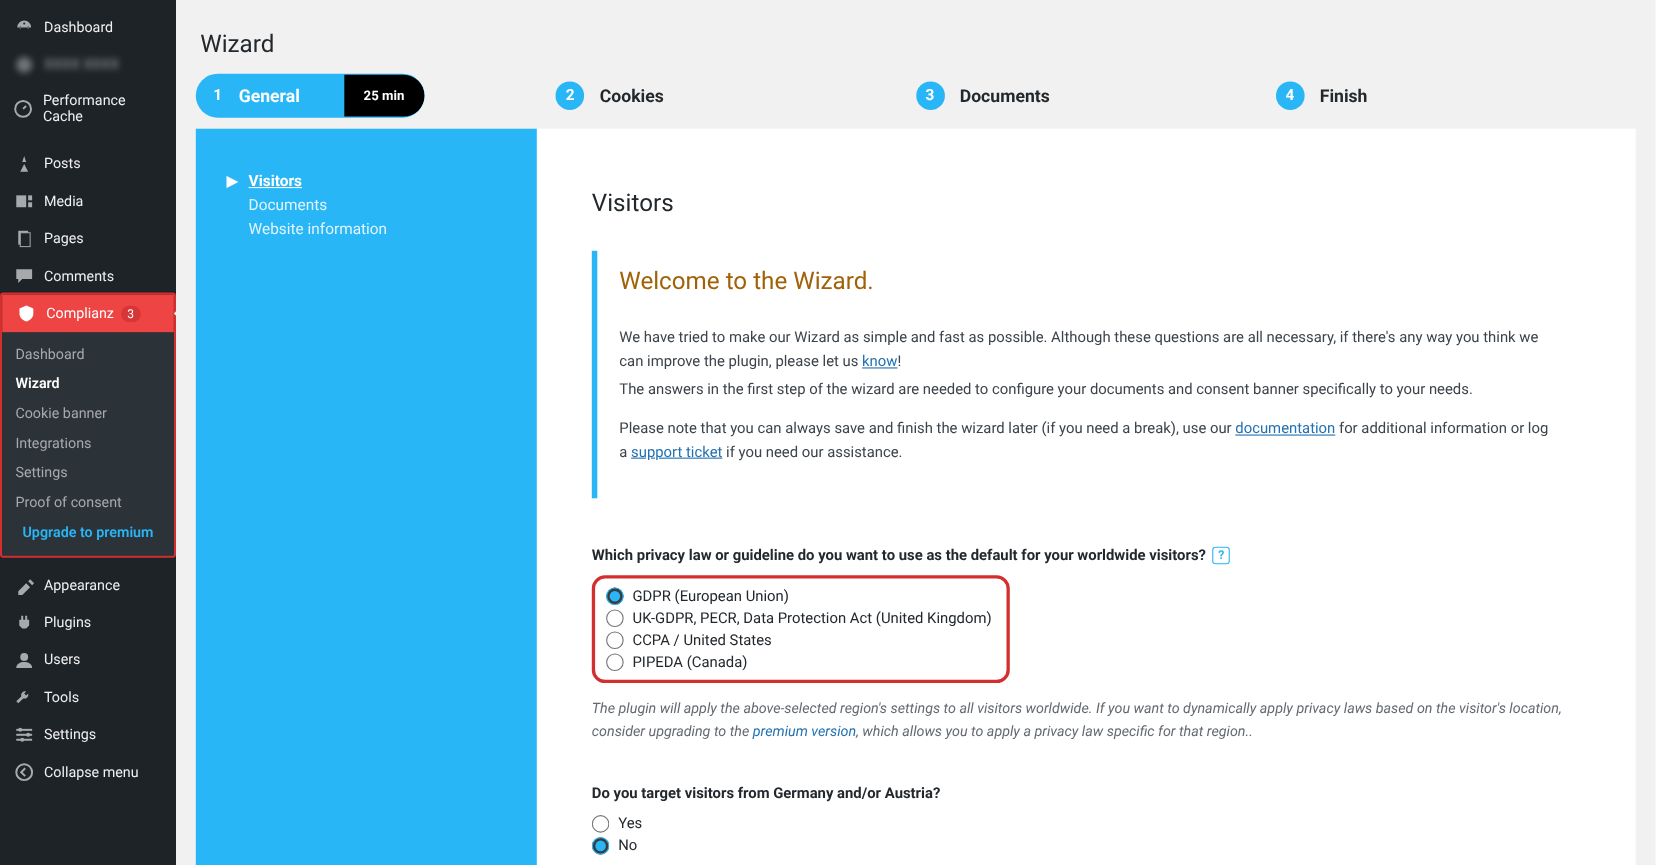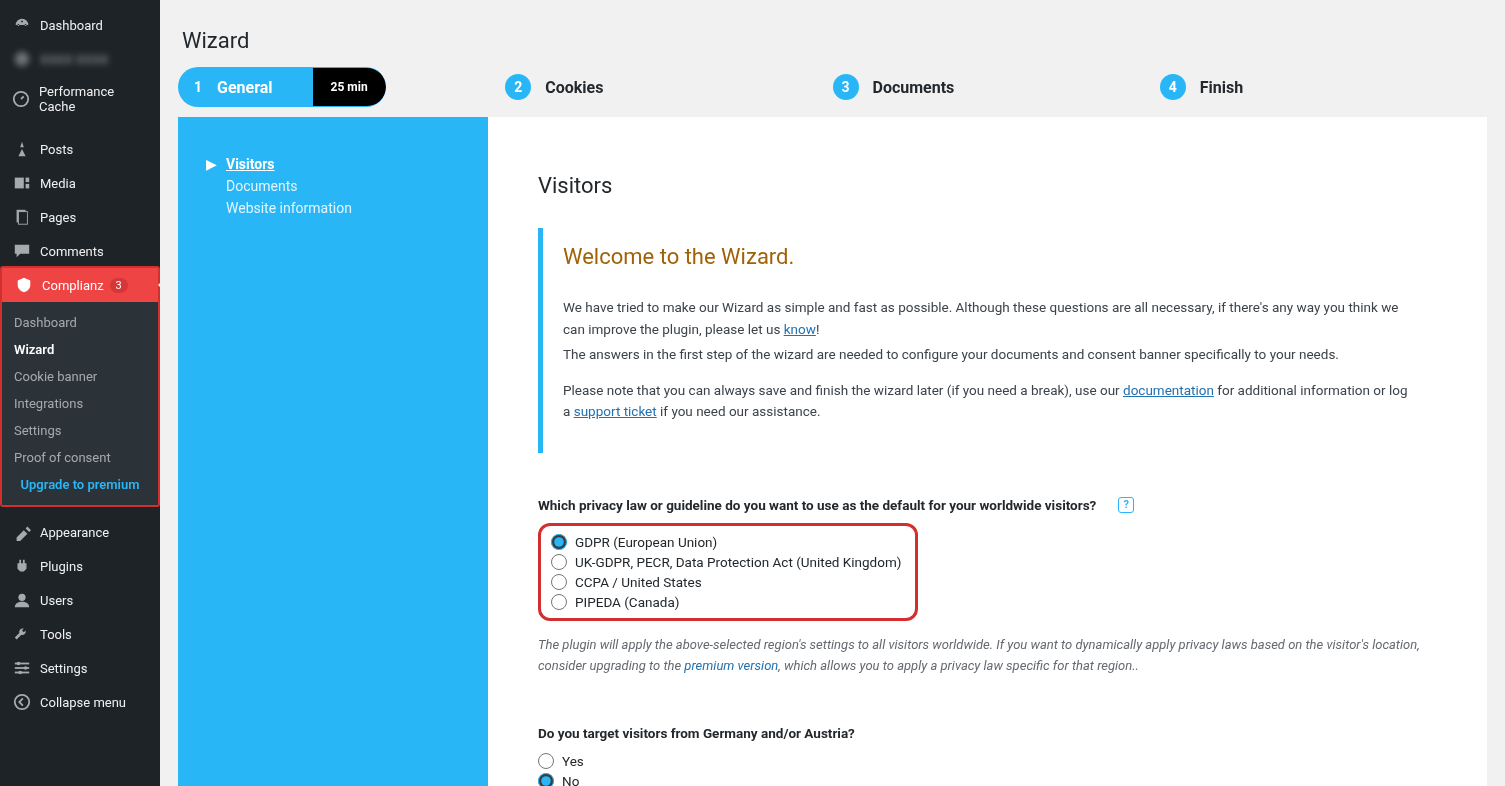--- a/index.html
+++ b/index.html
@@ -35,27 +35,27 @@
 .subnav-item .chev { width: 14px; margin-right: 6px; }
 .subnav-item.active a { text-decoration: underline; font-weight: 700; color: #fff; }
 .subnav-item a { color: #e1f5fe; text-decoration: none; margin-left: 20px; }
 .subnav-item.active a { margin-left: 0; }
 .content { flex: 1; padding: 56px 50px 40px 50px; }
 h2.heading { font-size: 22px; font-weight: 400; color: #23282d; margin-bottom: 30px; }
 .welcome-box { border-left: 5px solid #29b6f6; padding: 16px 24px 16px 20px; margin-bottom: 44px; }
 .welcome-box h3 { font-size: 22px; font-weight: 400; margin-bottom: 28px; color: #a16207; }
 .welcome-box p { font-size: 13.5px; line-height: 1.6; color: #3c434a; margin-bottom: 14px; }
 .welcome-box a { color: #2271b1; text-decoration: underline; }
-.question { font-size: 13.5px; font-weight: 700; color: #23282d; margin-bottom: 10px; display: flex; align-items: center; gap: 22px; }
+.question { font-size: 13.5px; font-weight: 700; color: #23282d; margin-bottom: 10px; display: flex; align-items: center; gap: 6px; }
 .help-icon { width: 16px; height: 16px; border: 1.5px solid #29b6f6; color: #29b6f6; border-radius: 3px; display: inline-flex; align-items: center; justify-content: center; font-size: 11px; font-weight: 700; }
 .radio-group { margin-bottom: 10px; }
 .radio-group.highlighted { border: 3px solid #d32f2f; padding: 6px 10px; border-radius: 12px; display: inline-block; min-width: 380px; }
 .radio-row { display: flex; align-items: center; gap: 8px; padding: 2px 0; font-size: 13.5px; color: #23282d; }
 .radio-row input[type="radio"] { width: 16px; height: 16px; accent-color: #29b6f6; cursor: pointer; }
-.hint { font-size: 13px; font-style: italic; color: #646970; line-height: 1.6; margin-top: 4px; margin-bottom: 48px; }
+.hint { font-size: 13px; font-style: italic; color: #646970; line-height: 1.6; margin-top: 4px; margin-bottom: 36px; }
 .hint a { color: #2271b1; }
 </style>
 </head>
 <body>
 
 <div class="wrap">
   <div class="sidebar">
     <div class="side-item">
         <span class="icon">
           <svg viewBox="0 0 20 20">

